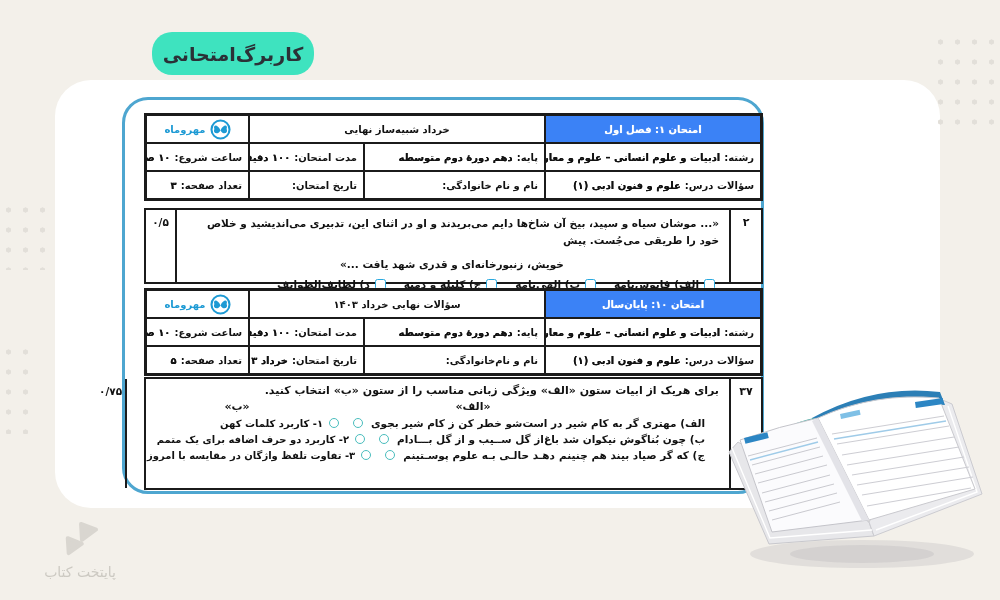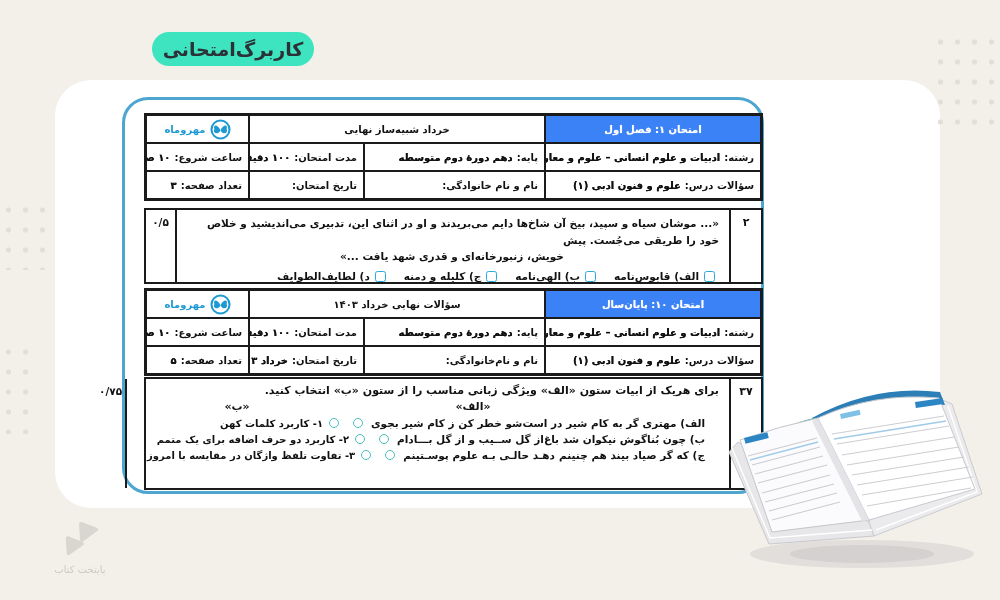--- a/index.html
+++ b/index.html
@@ -11,21 +11,21 @@
   }
   .panel { position:absolute; left:55px; top:80px; width:885px; height:428px;
     background:#ffffff; border-radius:36px; }
   .dots { position:absolute;
     background-image:radial-gradient(circle,#e2dfd9 2.4px, transparent 2.8px);
     background-size:17px 20px; }
   .dots-tr { left:932px; top:32px; width:68px; height:96px; }
   .dots-ml { left:0px; top:200px; width:50px; height:70px; }
   .dots-bl { left:0px; top:342px; width:36px; height:92px; }
 
-  .badge { position:absolute; left:152px; top:32px; width:162px; height:34px;
+  .badge { position:absolute; left:152px; top:32px; width:162px; height:43px;
     background:#3ee3bf; border-radius:20px; display:flex; align-items:center; justify-content:center;
     font-size:19px; font-weight:bold; color:#2b3137; letter-spacing:-0.5px; }
 
   .card { position:absolute; left:122px; top:97px; width:642px; height:397px;
     background:#fff; border:3px solid #4ea6d0; border-radius:26px; }
 
   
   .etable { position:absolute; width:619px; border:2px solid #1b1b1b; background:#fff;
     display:grid; grid-template-columns:216px 181px 115px 103px; direction:rtl; }
   .etable .cell { border:1px solid #1b1b1b; height:28px; display:flex; align-items:center;
@@ -40,41 +40,41 @@
   
   .qbox { position:absolute; width:619px; border:2px solid #1b1b1b; background:#fff;
     display:flex; direction:rtl; }
   .qnumcol { flex:0 0 32px; border-left:2px solid #1b1b1b; display:flex; justify-content:center;
     padding-top:6px; font-size:11px; font-weight:bold; }
   .qscorecol { flex:0 0 31px; border-right:2px solid #1b1b1b; display:flex; justify-content:center;
     padding-top:6px; font-size:10.5px; font-weight:bold; }
   .qcontent { flex:1; padding:5px 10px 4px 8px; }
   .prompt { text-align:right; font-size:11px; font-weight:bold; margin-bottom:2px; }
   .quote { text-align:right; font-size:10.5px; font-weight:bold; line-height:1.6; }
-  .quote2 { text-align:center; font-size:10.5px; font-weight:bold; line-height:1.5; }
+  .quote2 { text-align:center; font-size:10.5px; font-weight:bold; line-height:1.5;margin-top:8px; }
   .optrow { display:flex; direction:rtl; justify-content:space-between; align-items:center;
     margin-top:6px; padding-left:92px; padding-right:4px; }
   .opt { display:flex; align-items:center; gap:5px; font-size:10.5px; font-weight:bold; }
   .sq { width:11px; height:11px; border:1.8px solid #2aa9df; border-radius:2.5px; background:#fff; flex:none; }
   .mcircle { width:10px; height:10px; border:1.6px solid #49bdbd; border-radius:50%; background:#fff; flex:none; }
 
   .colheads { display:flex; direction:rtl; margin:3px 0 4px; padding-right:100px; padding-left:12px; }
   .colheads .ha { flex:0 0 292px; text-align:center; font-size:11px; font-weight:bold; }
   .colheads .hb { flex:1; text-align:center; font-size:11px; font-weight:bold; }
   .mrow { display:flex; direction:rtl; align-items:center; margin:4px 0; padding-right:14px; padding-left:12px; }
   .va { flex:0 0 150px; font-size:10.5px; font-weight:bold; text-align:right; white-space:nowrap; }
   .vb { flex:0 0 128px; font-size:10.5px; font-weight:bold; text-align:right; white-space:nowrap; }
   .mrow .mcircle.m1 { margin:0 8px 0 14px; }
   .mrow .mcircle.m2 { margin:0 0 0 6px; }
   .feat { flex:1; font-size:10px; font-weight:bold; text-align:right; white-space:nowrap; }
 
   .book { position:absolute; left:722px; top:368px; width:278px; height:214px; z-index:6; }
 
   .watermark { position:absolute; left:44px; top:520px; width:72px; text-align:center; z-index:2; }
-  .watermark .wm-text { font-size:10px; color:#ccc9c2; margin-top:2px; }
+  .watermark .wm-text { font-size:14px; color:#ccc9c2; margin-top:2px;text-align:right; }
 
   .bfly { flex:none; }
 </style>
 </head>
 <body>
 
 <div class="stage">
 
   <div class="panel"></div>
   <div class="dots dots-tr"></div>

